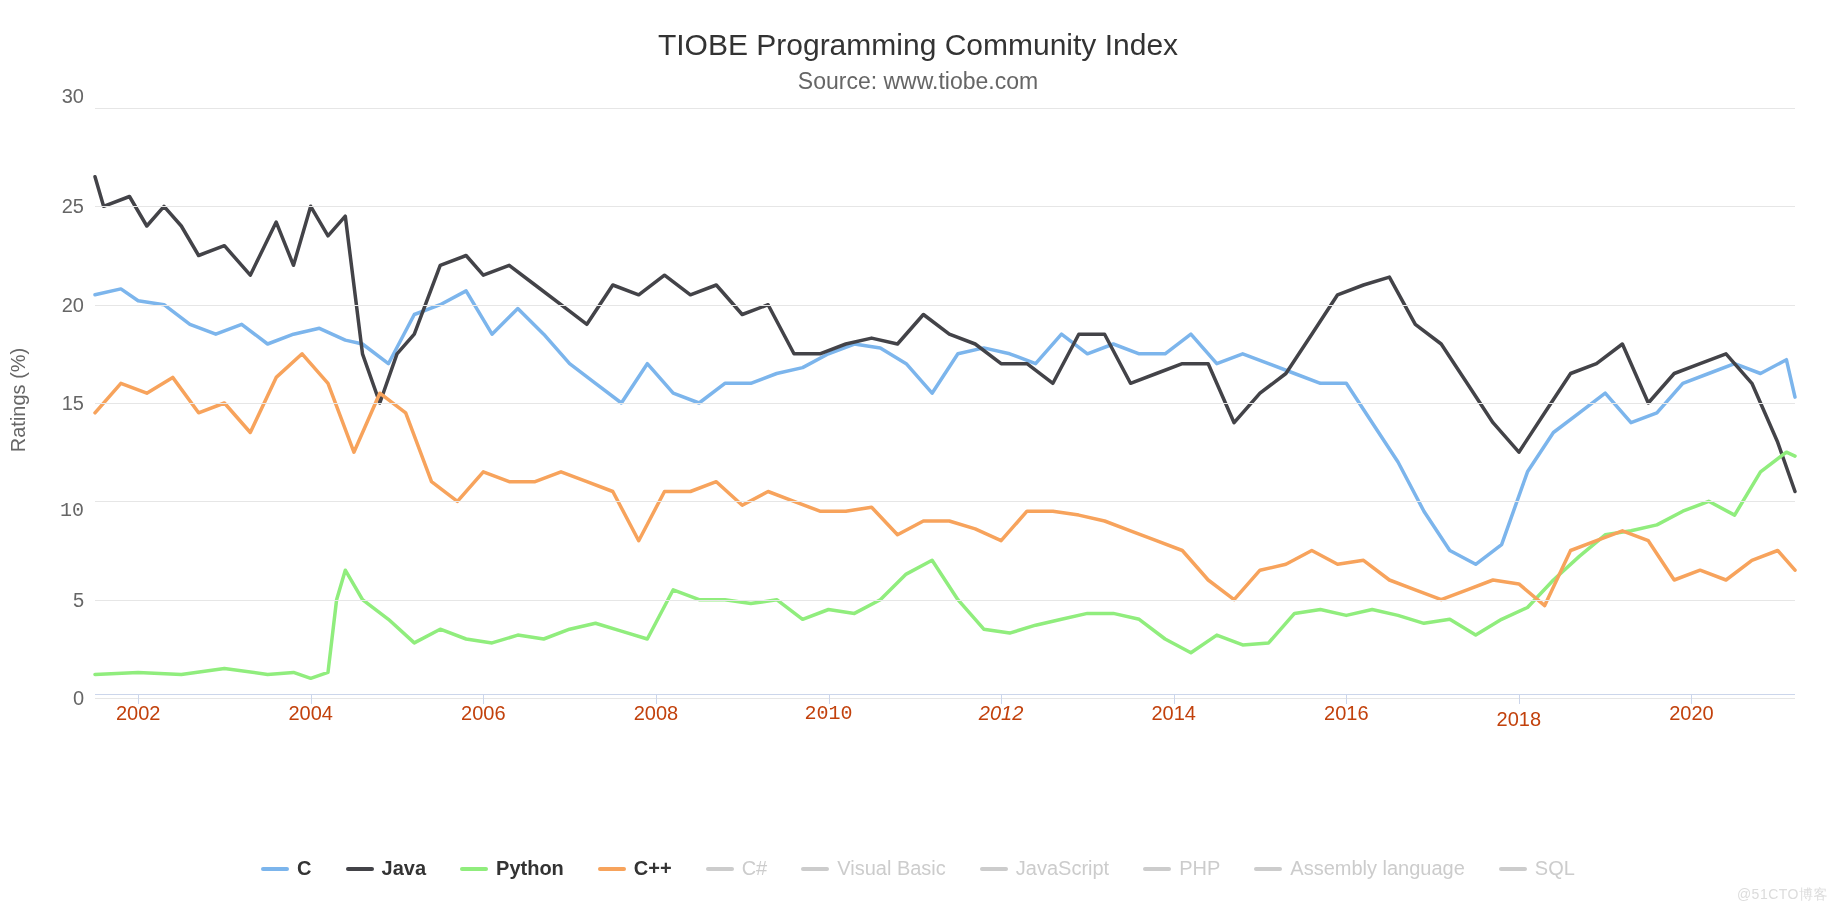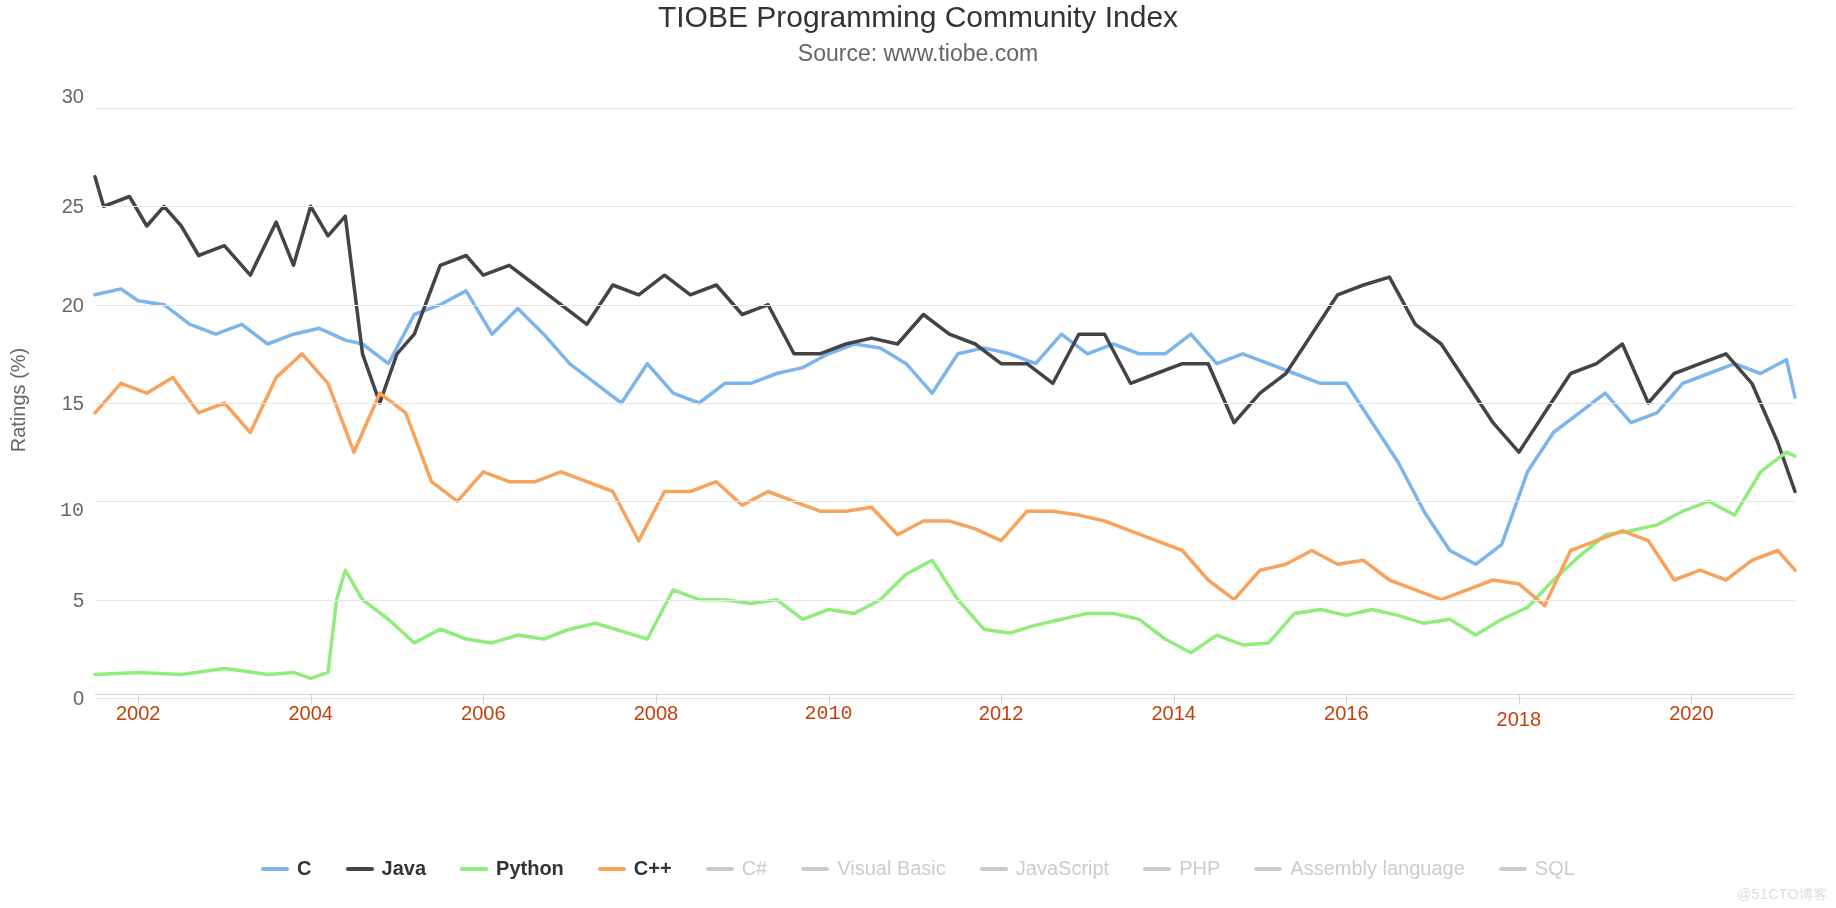--- a/index.html
+++ b/index.html
@@ -14,20 +14,21 @@
   .chart-wrap {
     position: relative;
     width: 1836px;
     height: 908px;
     box-sizing: border-box;
   }
   .title {
     text-align: center;
     font-size: 30px;
     color: #333333;
+    padding-top: 28px;
   }
   .subtitle {
     text-align: center;
     font-size: 23px;
     color: #666666;
     margin-top: 6px;
   }
   .plot-area {
     position: absolute;
     left: 95px;
@@ -167,21 +168,21 @@
       <div class="xtick" style="left: 138.147px;">2002</div>
       <div class="x-tickmark" style="left: 138.147px;"></div>
       <div class="xtick" style="left: 310.736px;">2004</div>
       <div class="x-tickmark" style="left: 310.736px;"></div>
       <div class="xtick" style="left: 483.325px;">2006</div>
       <div class="x-tickmark" style="left: 483.325px;"></div>
       <div class="xtick" style="left: 655.914px;">2008</div>
       <div class="x-tickmark" style="left: 655.914px;"></div>
       <div class="xtick" style="left: 828.503px; font-family: Liberation Mono, monospace;">2010</div>
       <div class="x-tickmark" style="left: 828.503px;"></div>
-      <div class="xtick" style="left: 1001.09px;">2012</div>
+      <div class="xtick" style="left: 1001.09px; font-style: italic;">2012</div>
       <div class="x-tickmark" style="left: 1001.09px;"></div>
       <div class="xtick" style="left: 1173.68px;">2014</div>
       <div class="x-tickmark" style="left: 1173.68px;"></div>
       <div class="xtick" style="left: 1346.27px;">2016</div>
       <div class="x-tickmark" style="left: 1346.27px;"></div>
       <div class="xtick" style="left: 1518.86px; margin-top: 6px;">2018</div>
       <div class="x-tickmark" style="left: 1518.86px;"></div>
       <div class="xtick" style="left: 1691.45px;">2020</div>
       <div class="x-tickmark" style="left: 1691.45px;"></div>
     </div>

